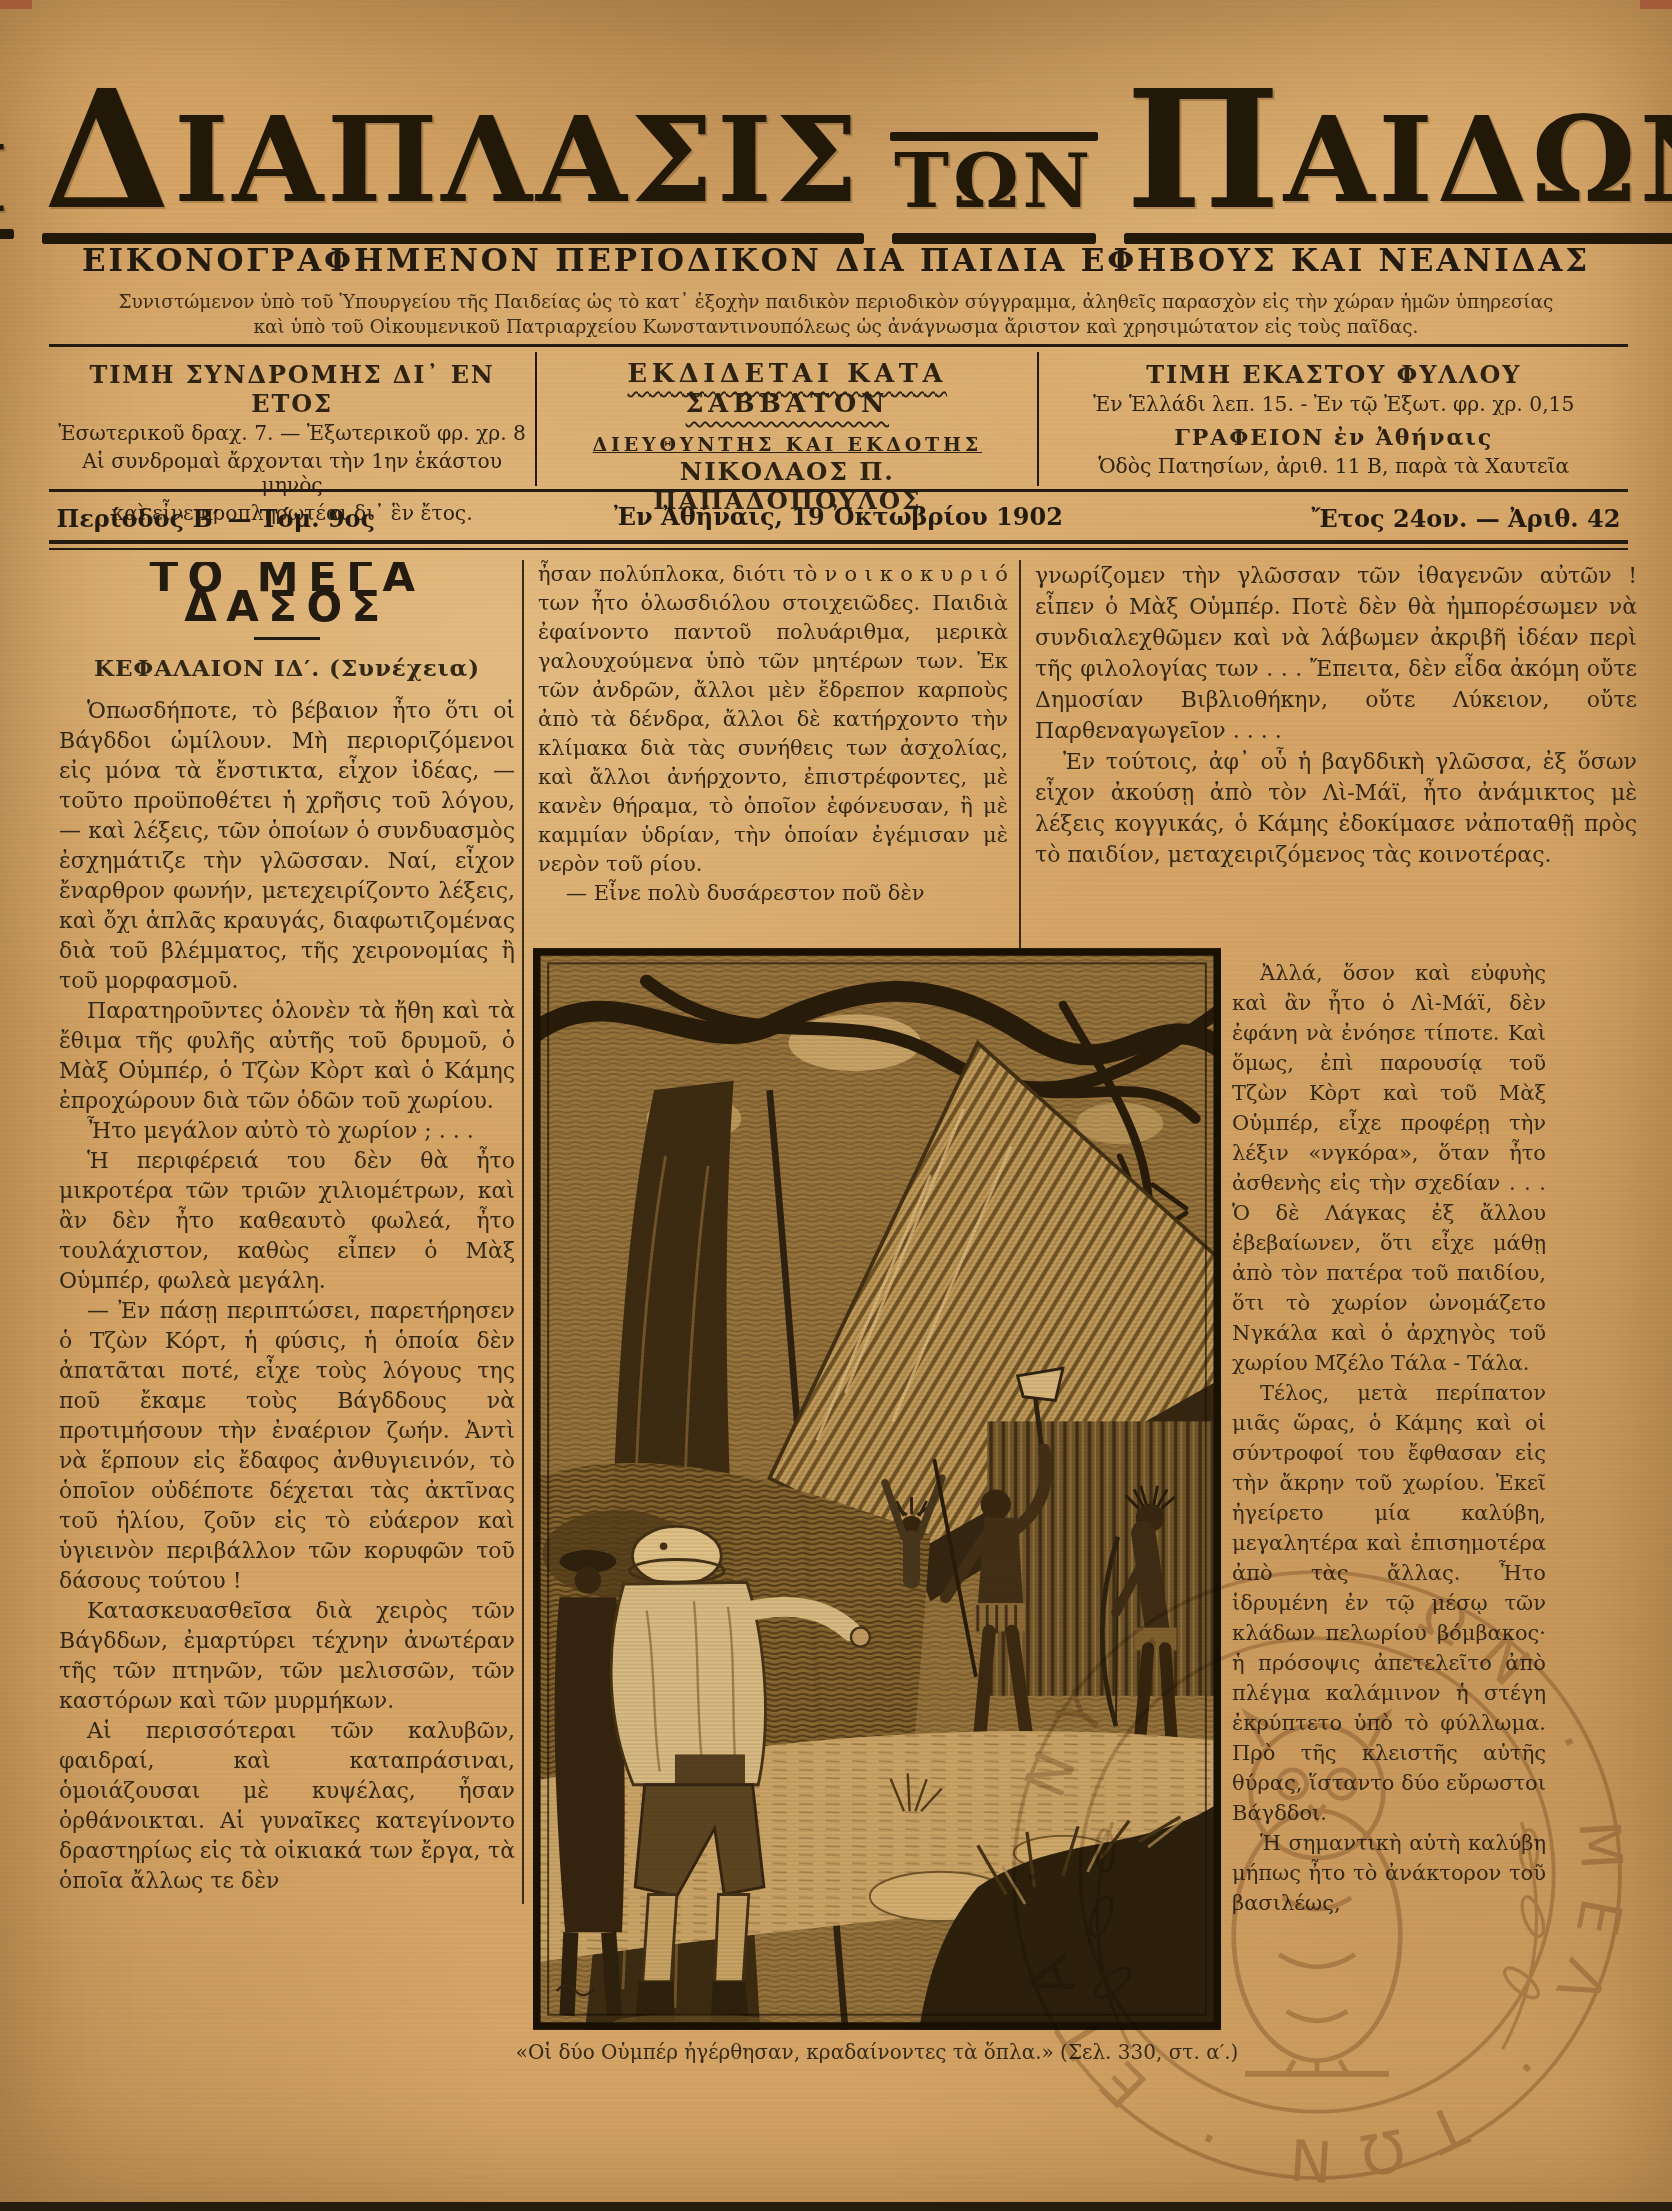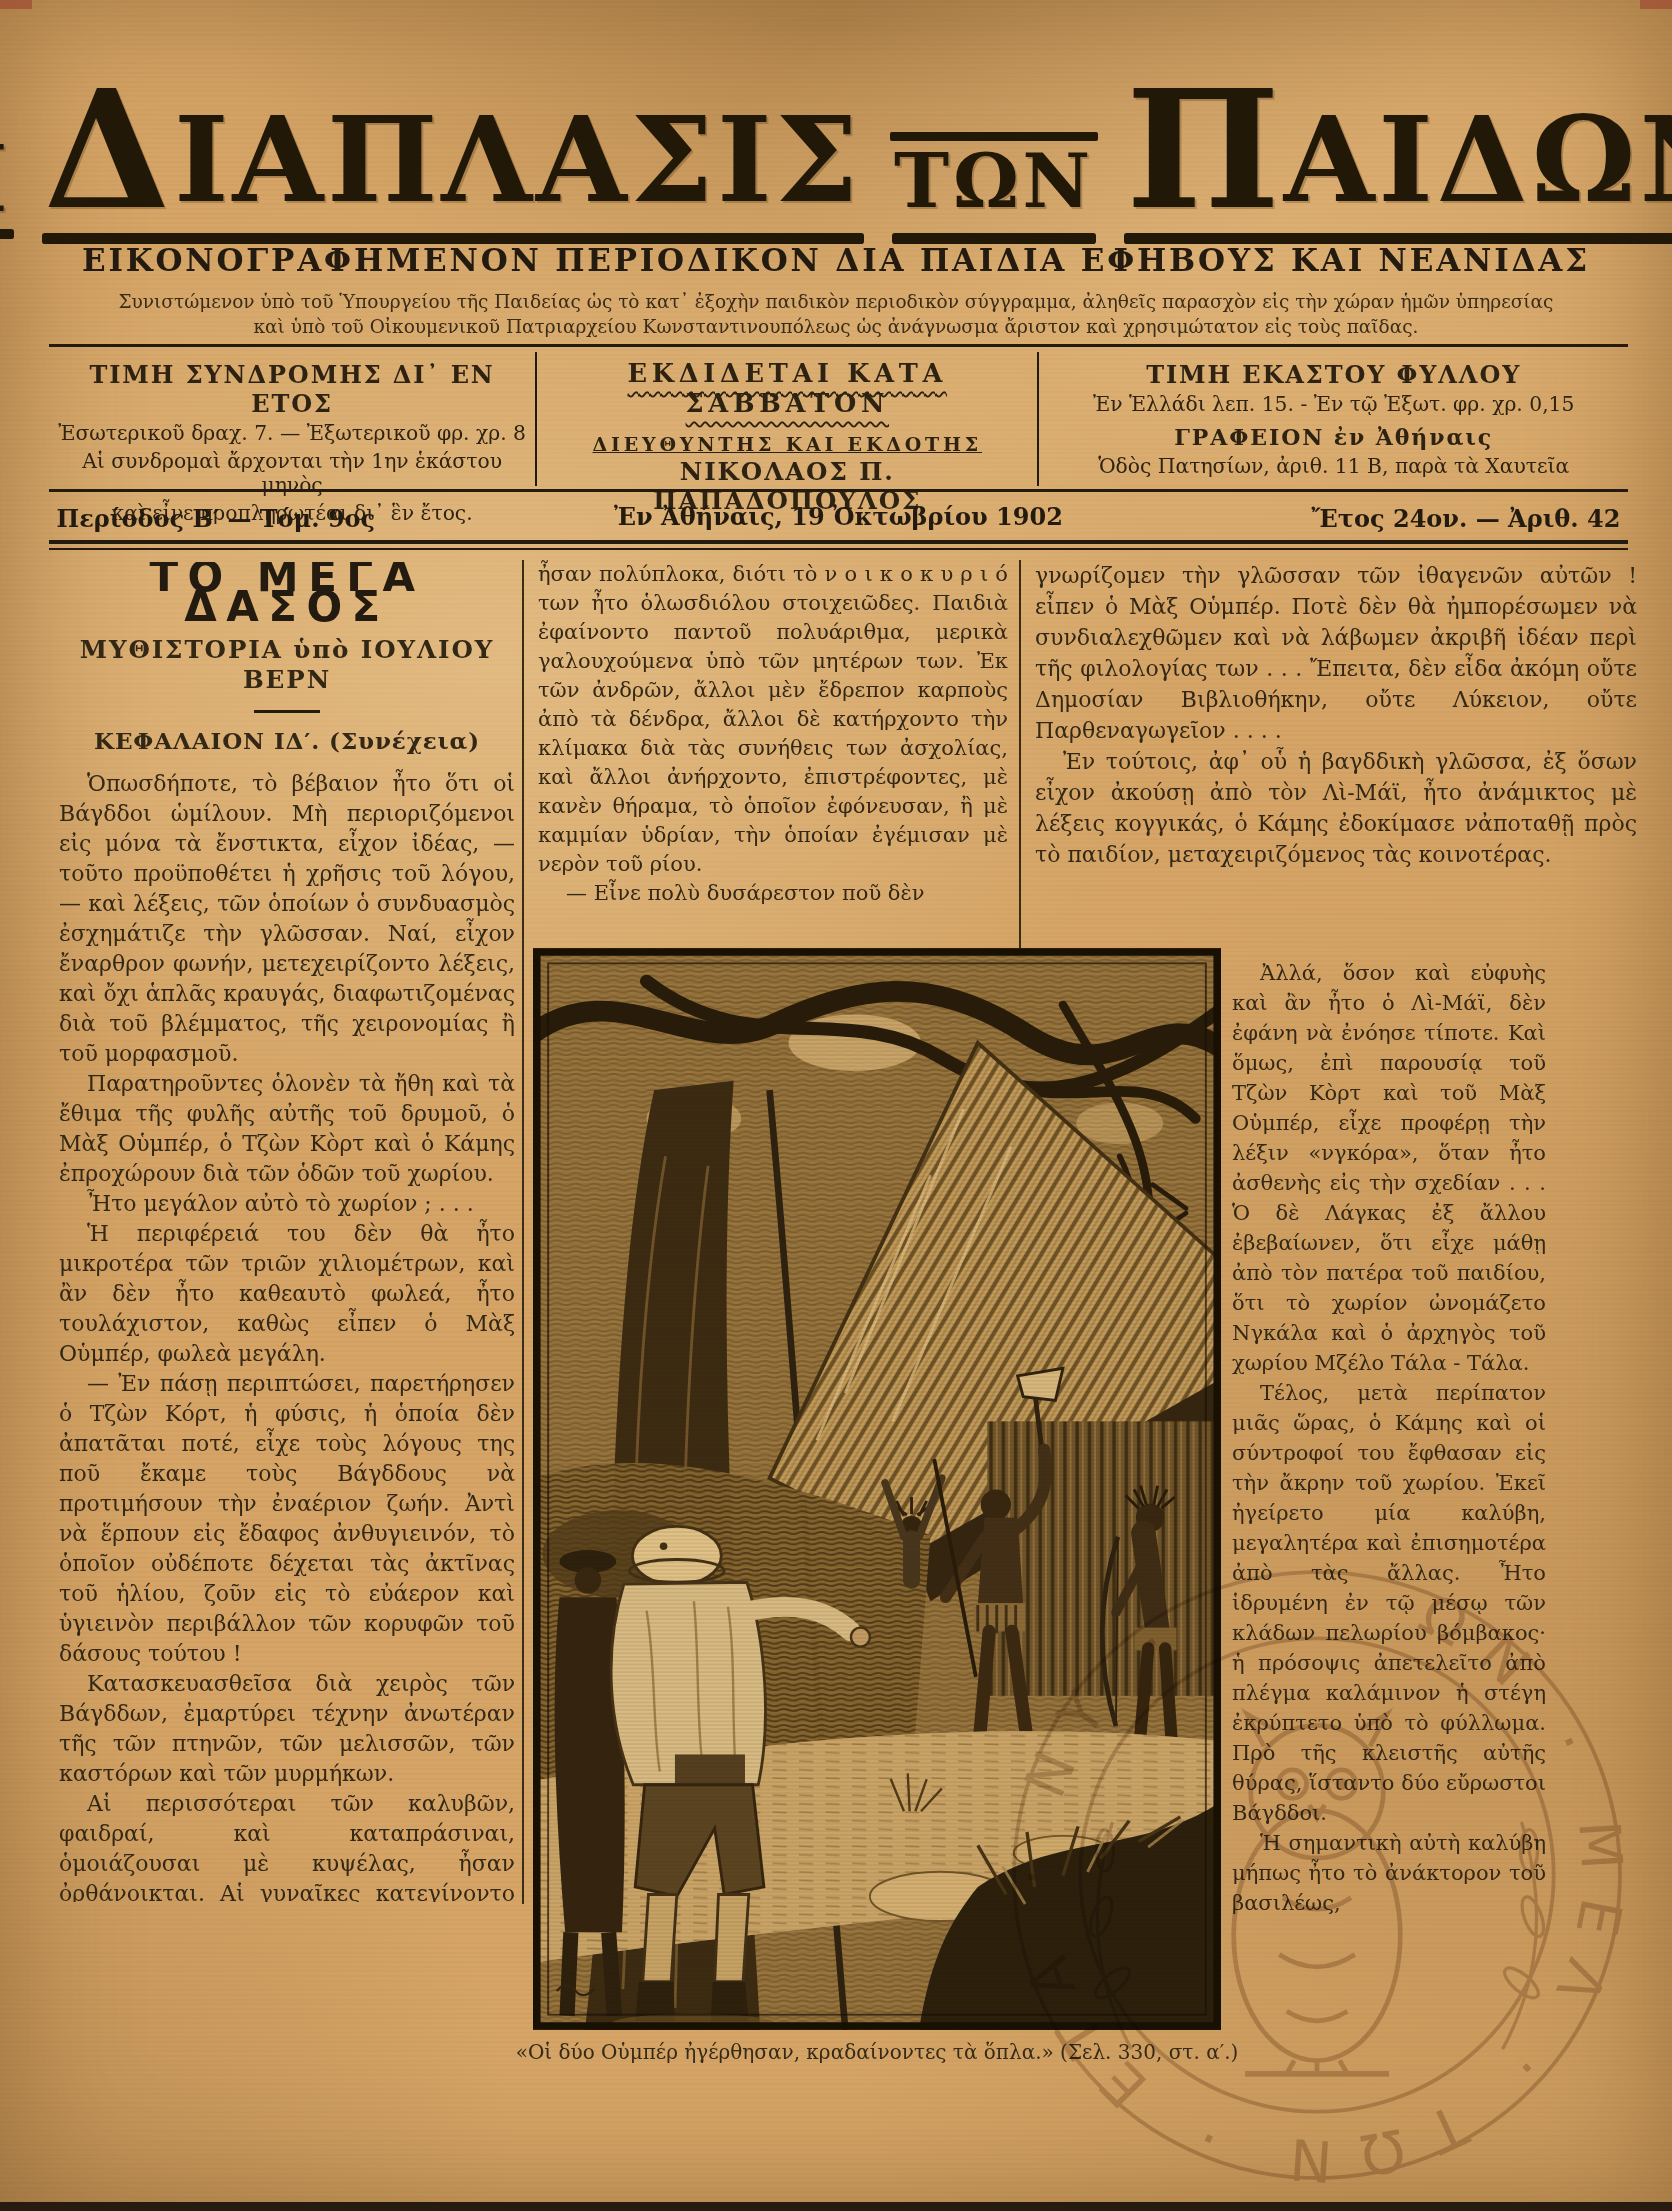--- a/index.html
+++ b/index.html
@@ -136,21 +136,20 @@
 
   <div class="rule" style="left:49px;top:540px;width:1579px;height:3.8px;"></div>
   <div class="rule" style="left:49px;top:548px;width:1579px;height:1.9px;"></div>
 
   <div class="vrule" style="left:522px;top:560px;height:1344px;"></div>
   <div class="vrule" style="left:1019px;top:560px;height:388px;"></div>
 
   <div class="col col1">
     <div class="art-head">
       <div class="art-title">ΤΟ ΜΕΓΑ ΔΑΣΟΣ</div>
-      <div class="art-byline">ΜΥΘΙΣΤΟΡΙΑ ὑπὸ ΙΟΥΛΙΟΥ ΒΕΡΝ</div>
       <div class="art-sep"></div>
       <div class="art-chapter">ΚΕΦΑΛΑΙΟΝ ΙΔ′. (Συνέχεια)</div>
     </div>
     <div>
         <p>Ὁπωσδήποτε, τὸ βέβαιον ἦτο ὅτι οἱ Βάγδδοι ὡμίλουν. Μὴ περιοριζόμενοι εἰς μόνα τὰ ἔνστικτα, εἶχον ἰδέας, —τοῦτο προϋποθέτει ἡ χρῆσις τοῦ λόγου, — καὶ λέξεις, τῶν ὁποίων ὁ συνδυασμὸς ἐσχημάτιζε τὴν γλῶσσαν. Ναί, εἶχον ἔναρθρον φωνήν, μετεχειρίζοντο λέξεις, καὶ ὄχι ἁπλᾶς κραυγάς, διαφωτιζομένας διὰ τοῦ βλέμματος, τῆς χειρονομίας ἢ τοῦ μορφασμοῦ.</p>
         <p>Παρατηροῦντες ὁλονὲν τὰ ἤθη καὶ τὰ ἔθιμα τῆς φυλῆς αὐτῆς τοῦ δρυμοῦ, ὁ Μὰξ Οὑμπέρ, ὁ Τζὼν Κὸρτ καὶ ὁ Κάμης ἐπροχώρουν διὰ τῶν ὁδῶν τοῦ χωρίου.</p>
         <p>Ἦτο μεγάλον αὐτὸ τὸ χωρίον ; . . .</p>
         <p>Ἡ περιφέρειά του δὲν θὰ ἦτο μικροτέρα τῶν τριῶν χιλιομέτρων, καὶ ἂν δὲν ἦτο καθεαυτὸ φωλεά, ἦτο τουλάχιστον, καθὼς εἶπεν ὁ Μὰξ Οὑμπέρ, φωλεὰ μεγάλη.</p>
         <p>— Ἐν πάσῃ περιπτώσει, παρετήρησεν ὁ Τζὼν Κόρτ, ἡ φύσις, ἡ ὁποία δὲν ἀπατᾶται ποτέ, εἶχε τοὺς λόγους της ποῦ ἔκαμε τοὺς Βάγδδους νὰ προτιμήσουν τὴν ἐναέριον ζωήν. Ἀντὶ νὰ ἕρπουν εἰς ἔδαφος ἀνθυγιεινόν, τὸ ὁποῖον οὐδέποτε δέχεται τὰς ἀκτῖνας τοῦ ἡλίου, ζοῦν εἰς τὸ εὐάερον καὶ ὑγιεινὸν περιβάλλον τῶν κορυφῶν τοῦ δάσους τούτου !</p>
         <p>Κατασκευασθεῖσα διὰ χειρὸς τῶν Βάγδδων, ἐμαρτύρει τέχνην ἀνωτέραν τῆς τῶν πτηνῶν, τῶν μελισσῶν, τῶν καστόρων καὶ τῶν μυρμήκων.</p>

